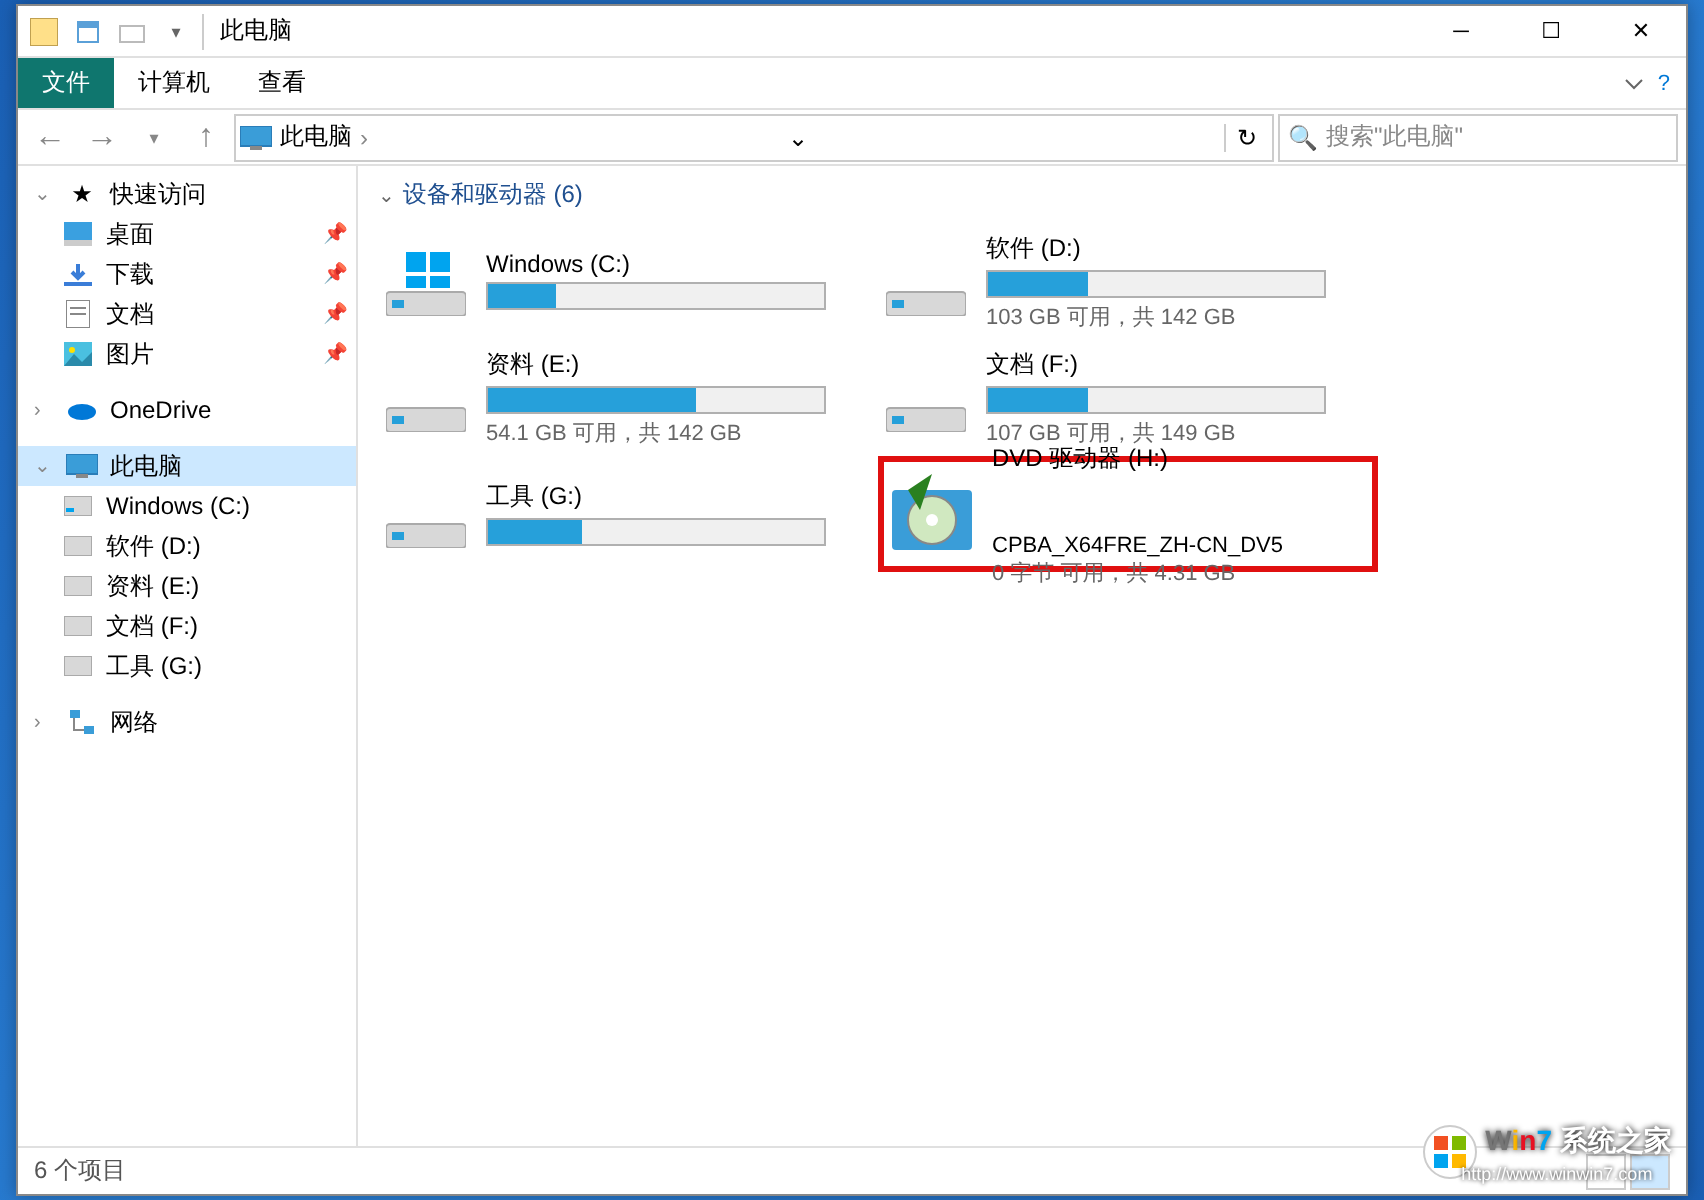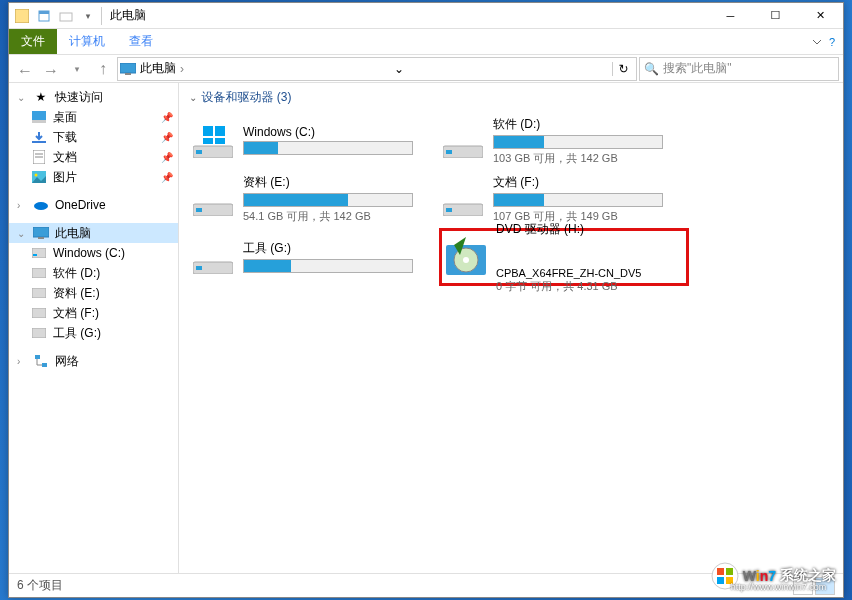--- a/index.html
+++ b/index.html
@@ -7,22 +7,22 @@
 .window { position: absolute; top: 2px; left: 8px; width: 836px; height: 596px; background: #fff; border: 1px solid #888; box-shadow: 0 0 8px rgba(0,0,0,0.3); display: flex; flex-direction: column; }
 .titlebar { height: 26px; background: #fff; display: flex; align-items: center; border-bottom: 1px solid #e0e0e0; }
 .tb-icons { display: flex; gap: 4px; padding-left: 4px; }
 .tb-icon { width: 18px; height: 18px; display: flex; align-items: center; justify-content: center; }
 .tb-sep { width: 1px; height: 18px; background: #ccc; margin: 0 4px; }
 .tb-title { font-size: 12px; margin-left: 4px; }
 .tb-controls { margin-left: auto; display: flex; }
 .tb-btn { width: 45px; height: 26px; display: flex; align-items: center; justify-content: center; font-size: 11px; }
 .ribbon { height: 26px; display: flex; align-items: stretch; background: #fff; border-bottom: 1px solid #e0e0e0; }
 .ribbon-tab { padding: 0 12px; font-size: 12px; display: flex; align-items: center; cursor: pointer; }
-.ribbon-tab.file { background: #4d7c0f; color: #fff; }
-.ribbon-tab:not(.file) { color: #3b82f6; }
+.ribbon-tab.file { background: #0f766e; color: #fff; }
+.ribbon-tab:not(.file) { color: #000000; }
 .ribbon-expand { margin-left: auto; padding: 0 8px; display: flex; align-items: center; }
 .navbar { height: 28px; display: flex; align-items: center; padding: 2px 4px; gap: 2px; border-bottom: 1px solid #e0e0e0; }
 .nav-btn { width: 24px; height: 24px; display: flex; align-items: center; justify-content: center; color: #888; cursor: pointer; }
 .addr { flex: 1; height: 24px; border: 1px solid #ccc; display: flex; align-items: center; padding: 0 2px; font-size: 12px; gap: 4px; }
 .addr-seg { display: flex; align-items: center; gap: 2px; }
 .addr-chev::after { content: "›"; color: #888; margin: 0 2px; }
 .addr-refresh { width: 22px; text-align: center; border-left: 1px solid #ccc; margin-left: auto; }
 .search { width: 200px; height: 24px; border: 1px solid #ccc; display: flex; align-items: center; font-size: 12px; color: #888; padding: 0 4px; gap: 4px; }
 .body { flex: 1; display: flex; min-height: 0; }
 .sidebar { width: 170px; border-right: 1px solid #e0e0e0; overflow-y: auto; padding: 4px 0; }
@@ -42,21 +42,21 @@
 .drive-info { flex: 1; font-size: 12px; }
 .drive-name { color: #000; }
 .drive-sub { color: #000; font-size: 11px; margin-top: 29px; }
 .drive-bar { width: 170px; height: 14px; border: 1px solid #b0b0b0; background: #f0f0f0; margin: 2px 0; position: relative; }
 .drive-bar-fill { height: 100%; background: #26a0da; }
 .drive-stat { font-size: 11px; color: #666; }
 .annotation { position: absolute; top: 346px; left: 296px; font-size: 22px; color: #e01010; font-family: "SimSun", serif; }
 .statusbar { height: 24px; border-top: 1px solid #e0e0e0; display: flex; align-items: center; padding: 0 8px; font-size: 12px; color: #555; }
 .statusbar .views { margin-left: auto; display: flex; gap: 2px; }
 .view-btn { width: 20px; height: 18px; border: 1px solid #ccc; }
-.watermark { position: absolute; bottom: 10px; right: 16px; font-size: 14px; font-weight: bold; color: #fff; text-shadow: 0 0 3px #000; display: flex; align-items: center; gap: 4px; }
+.watermark { position: absolute; bottom: 10px; right: 16px; font-size: 14px; font-weight: bold; color: #fff; text-shadow: 0 0 3px #000; display: flex; align-items: flex-start; gap: 4px; }
 .wm-colored { }
 .wm-colored span:nth-child(1){color:#767676}.wm-colored span:nth-child(2){color:#ffb900}.wm-colored span:nth-child(3){color:#e81123}.wm-colored span:nth-child(4){color:#00a4ef}
 svg { display: block; }
 </style>
 </head>
 <body>
 
 <div class="window">
 
   <div class="titlebar">
@@ -251,21 +251,21 @@
               </svg>
             </span>
             <span>网络</span>
           </div>
       </div>
     </div>
 
     <div class="main">
       <div class="section-hdr">
         <span class="tri">⌄</span>
-        <span style="color:#205090">设备和驱动器 (3)</span>
+        <span style="color:#205090">设备和驱动器 (6)</span>
       </div>
       <div class="drives" id="drives-container">
           <div class="drive">
             <div class="drive-icon">
               <svg width="40" height="34">
                 <rect y="22" width="40" height="12" rx="2" fill="#d8d8d8" stroke="#aaa"></rect>
                 <rect x="3" y="26" width="6" height="4" fill="#26a0da"></rect>
                 <rect x="10" y="2" width="10" height="10" fill="#00a4ef"></rect>
                 <rect x="22" y="2" width="10" height="10" fill="#00a4ef"></rect>
                 <rect x="10" y="14" width="10" height="6" fill="#00a4ef"></rect>

